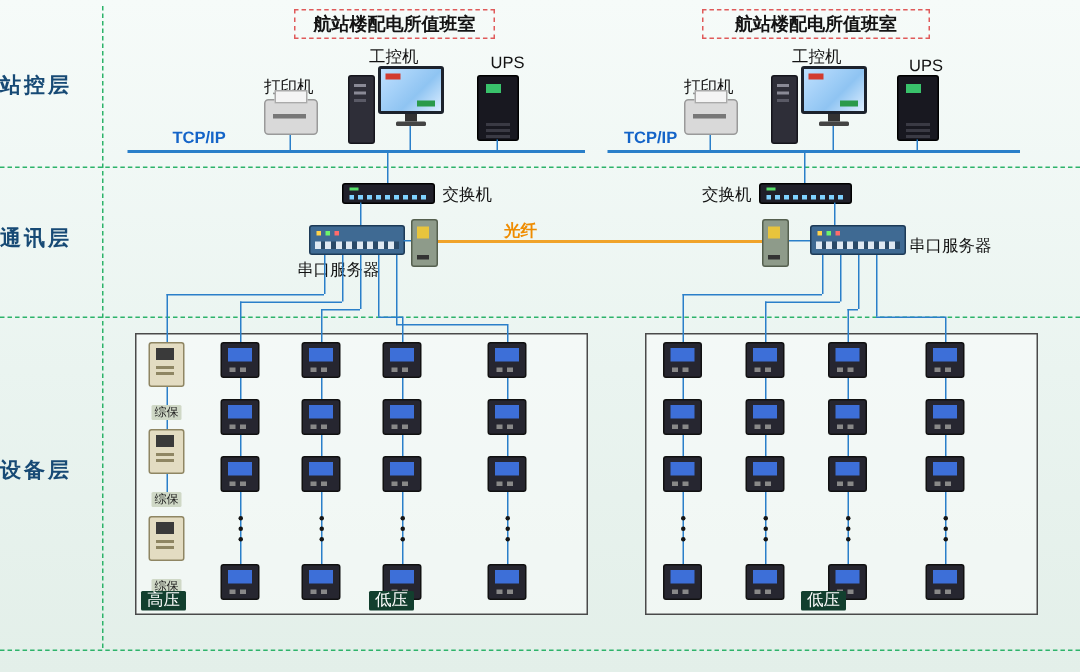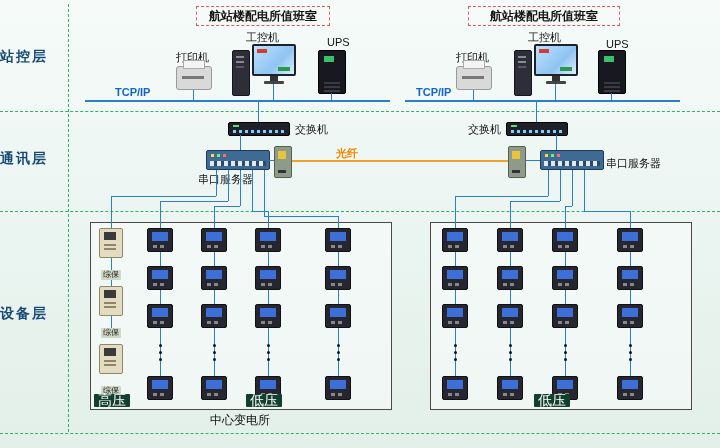--- a/index.html
+++ b/index.html
@@ -16,21 +16,21 @@
   .dash-v{position:absolute;width:0;border-left:1px dashed #2db36a;}
 
   
   .layer-lbl{position:absolute;left:0;width:66px;font-size:14px;
              font-weight:bold;color:#174a75;letter-spacing:2px;}
   .room{position:absolute;border:1px dashed #e05a5a;font-size:12px;font-weight:bold;
         color:#131313;text-align:center;line-height:18px;height:18px;}
   .lbl{position:absolute;font-size:11px;color:#131313;white-space:nowrap;}
   .tcpip{position:absolute;font-size:11px;font-weight:bold;color:#1464c8;white-space:nowrap;}
   .fiber-lbl{position:absolute;font-size:11px;font-weight:bold;color:#ef8c00;white-space:nowrap;}
-  .chip{position:absolute;background:#123f2e;color:#fff;font-size:14px;line-height:13px;
+  .chip{position:absolute;background:#123f2e;color:#fff;font-size:11px;line-height:13px;
         padding:0 4px;border-radius:1px;white-space:nowrap;}
   .caption{position:absolute;font-size:12px;color:#111;text-align:center;}
 
   
   .devbox{position:absolute;border:1px solid #4a4a4a;background:rgba(255,255,255,0.45);}
 
   
   .printer{width:34px;height:22px;background:#d9d9d9;border:1px solid #9a9a9a;border-radius:3px;position:absolute;}
   .printer::before{content:"";position:absolute;left:6px;top:-7px;width:20px;height:7px;background:#f4f4f4;border:1px solid #aaa;}
   .printer::after{content:"";position:absolute;left:5px;top:9px;width:22px;height:3px;background:#777;}
@@ -263,21 +263,20 @@
     <div class="dots">
         <i></i>
         <i></i>
         <i></i>
       </div>
     <div class="meter"></div>
   </div>
 
   <div class="chip" style="left:94px;top:394px;">高压</div>
   <div class="chip" style="left:246px;top:394px;">低压</div>
-  <div class="caption" style="left:90px;top:412px;width:300px;">中心变电所</div>
 
   <div class="devbox" style="left:430px;top:222px;width:260px;height:186px;"></div>
 
   <div class="meter-col" style="left:443px;top:222px;">
     <div class="meter"></div>
     <div class="meter"></div>
     <div class="meter"></div>
     <div class="dots">
         <i></i>
         <i></i>

